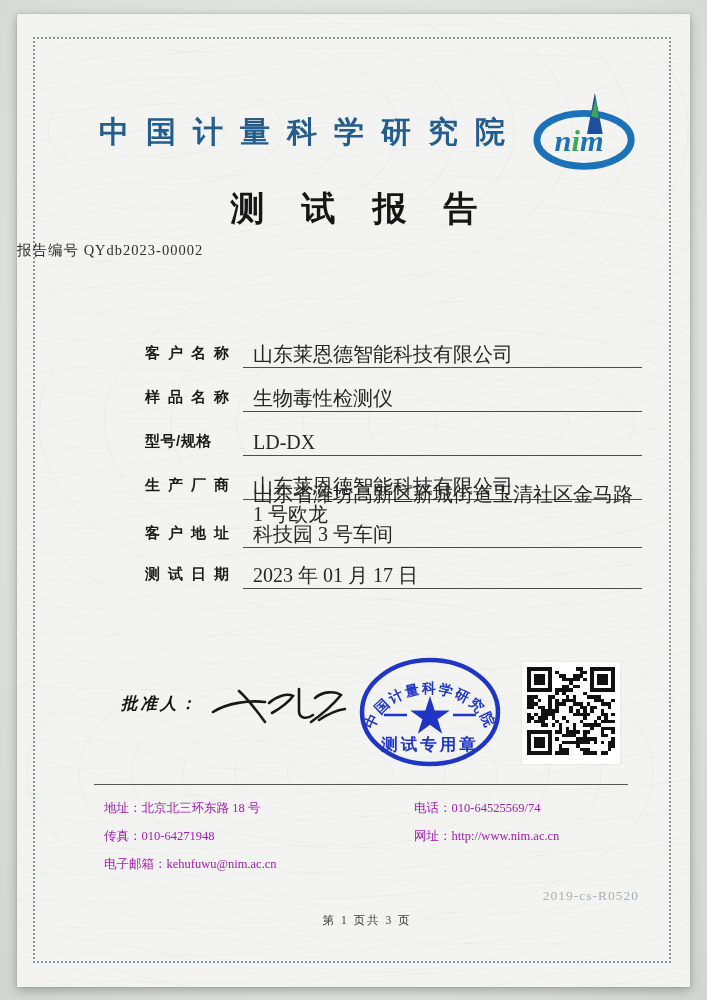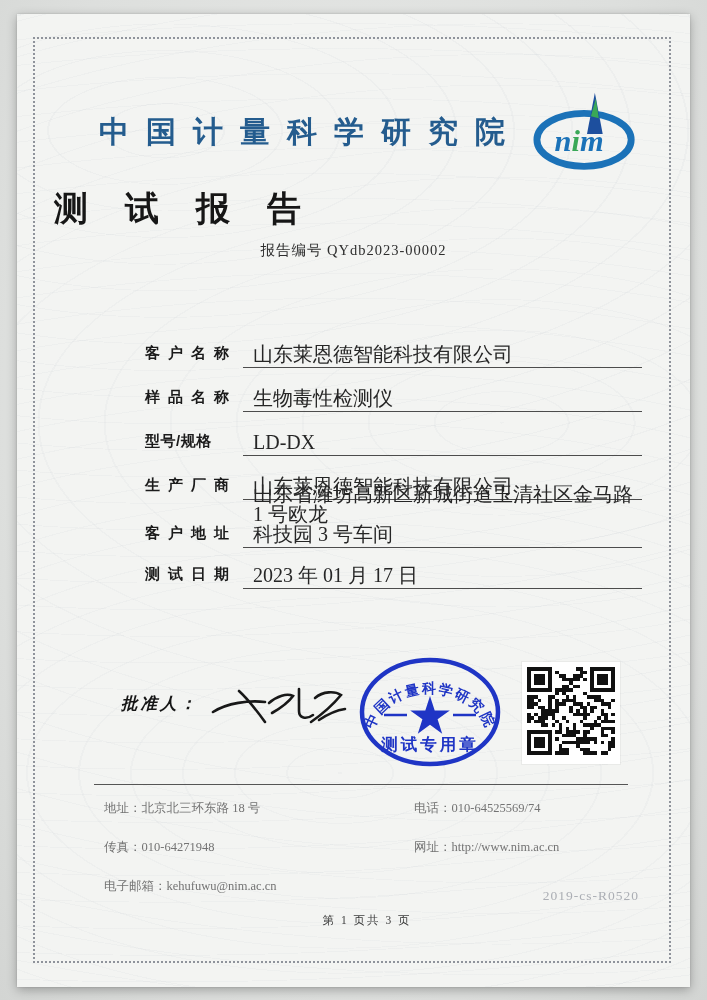--- a/index.html
+++ b/index.html
@@ -28,27 +28,27 @@
 
   
   .institute {
     position:absolute; left:82px; top:98px; width:440px;
     font-size:30px; font-weight:bold; color:#245c8e;
     letter-spacing:17px; white-space:nowrap;
     font-family:"Liberation Serif", serif;
   }
   .logo { position:absolute; left:516px; top:76px; width:108px; height:84px; }
   .report-title {
-    position:absolute; left:0; top:172px; width:674px; 
+    position:absolute; left:0; top:172px; width:674px; text-align:center;
     font-size:34px; font-weight:bold; color:#161616;
     letter-spacing:37px; text-indent:37px;
     font-family:"Liberation Sans", sans-serif;
   }
   .report-no {
-    position:absolute; left:0; top:227px; width:673px; text-align:center;
+    position:absolute; left:0; top:227px; width:673px; 
     font-size:14.5px; color:#2e2e2e; letter-spacing:1px;
   }
 
   
   .form { position:absolute; left:104px; top:310px; width:497px;margin-left:24px; }
   .form-row { display:flex; align-items:flex-end; height:44px; }
   .form-row.address { height:48px; }
   .form-row.date { height:41px; }
   .form-label {
     width:98px; flex:0 0 98px; font-family:"Liberation Sans", sans-serif;
@@ -71,22 +71,22 @@
   .signature { vertical-align:middle; margin-left:6px; }
   .stamp { position:absolute; left:340px; top:641px; width:146px; height:114px; }
   .qr-box {
     position:absolute; left:505px; top:648px; background:#ffffff; padding:5px;
     box-shadow:0 0 0 1px rgba(0,0,0,.04);
   }
 
   
   .divider { position:absolute; left:77px; top:770px; width:534px; border-top:1.4px solid #555; }
   .footer { position:absolute; left:87px; top:786px; width:525px;
-    display:grid; grid-template-columns:310px 1fr; row-gap:22px;
-    font-size:12.5px; color:#737373; }
+    display:grid; grid-template-columns:310px 1fr; row-gap:11px;
+    font-size:12.5px; color:#a21caf; }
   .footer .item { white-space:nowrap; line-height:17px; }
   .doc-code {
     position:absolute; right:51px; top:874px; font-size:13.5px; color:#abaeb4; letter-spacing:1px;
   }
   .page-info {
     position:absolute; left:0; top:899px; width:700px; text-align:center;
     font-size:11.5px; color:#3b3b3b; letter-spacing:2px;
   }
 </style>
 </head>

